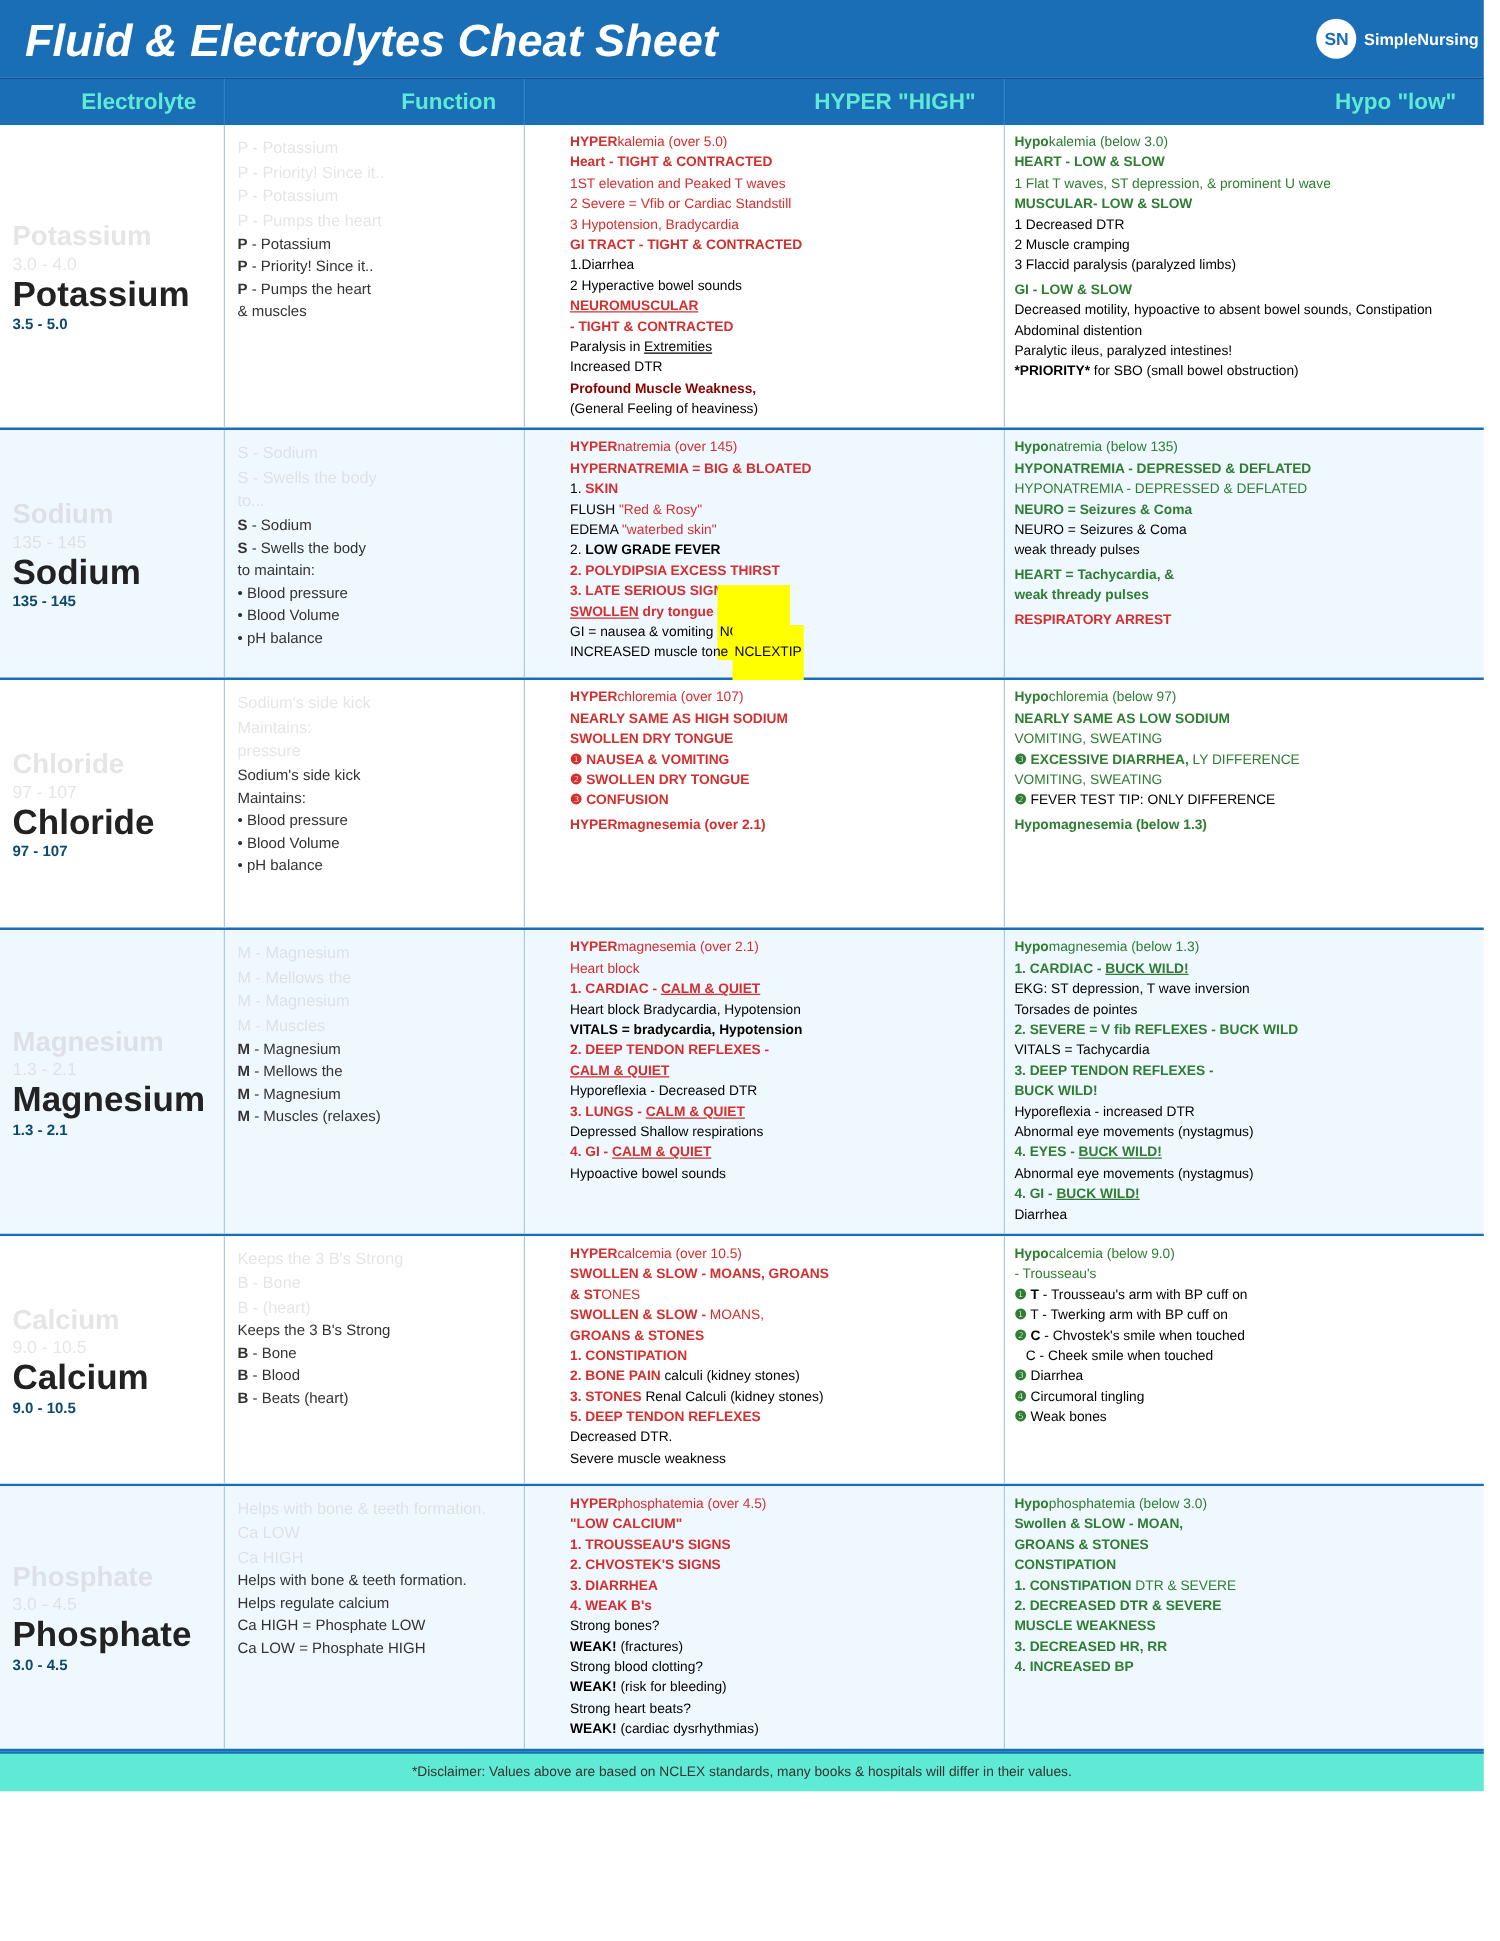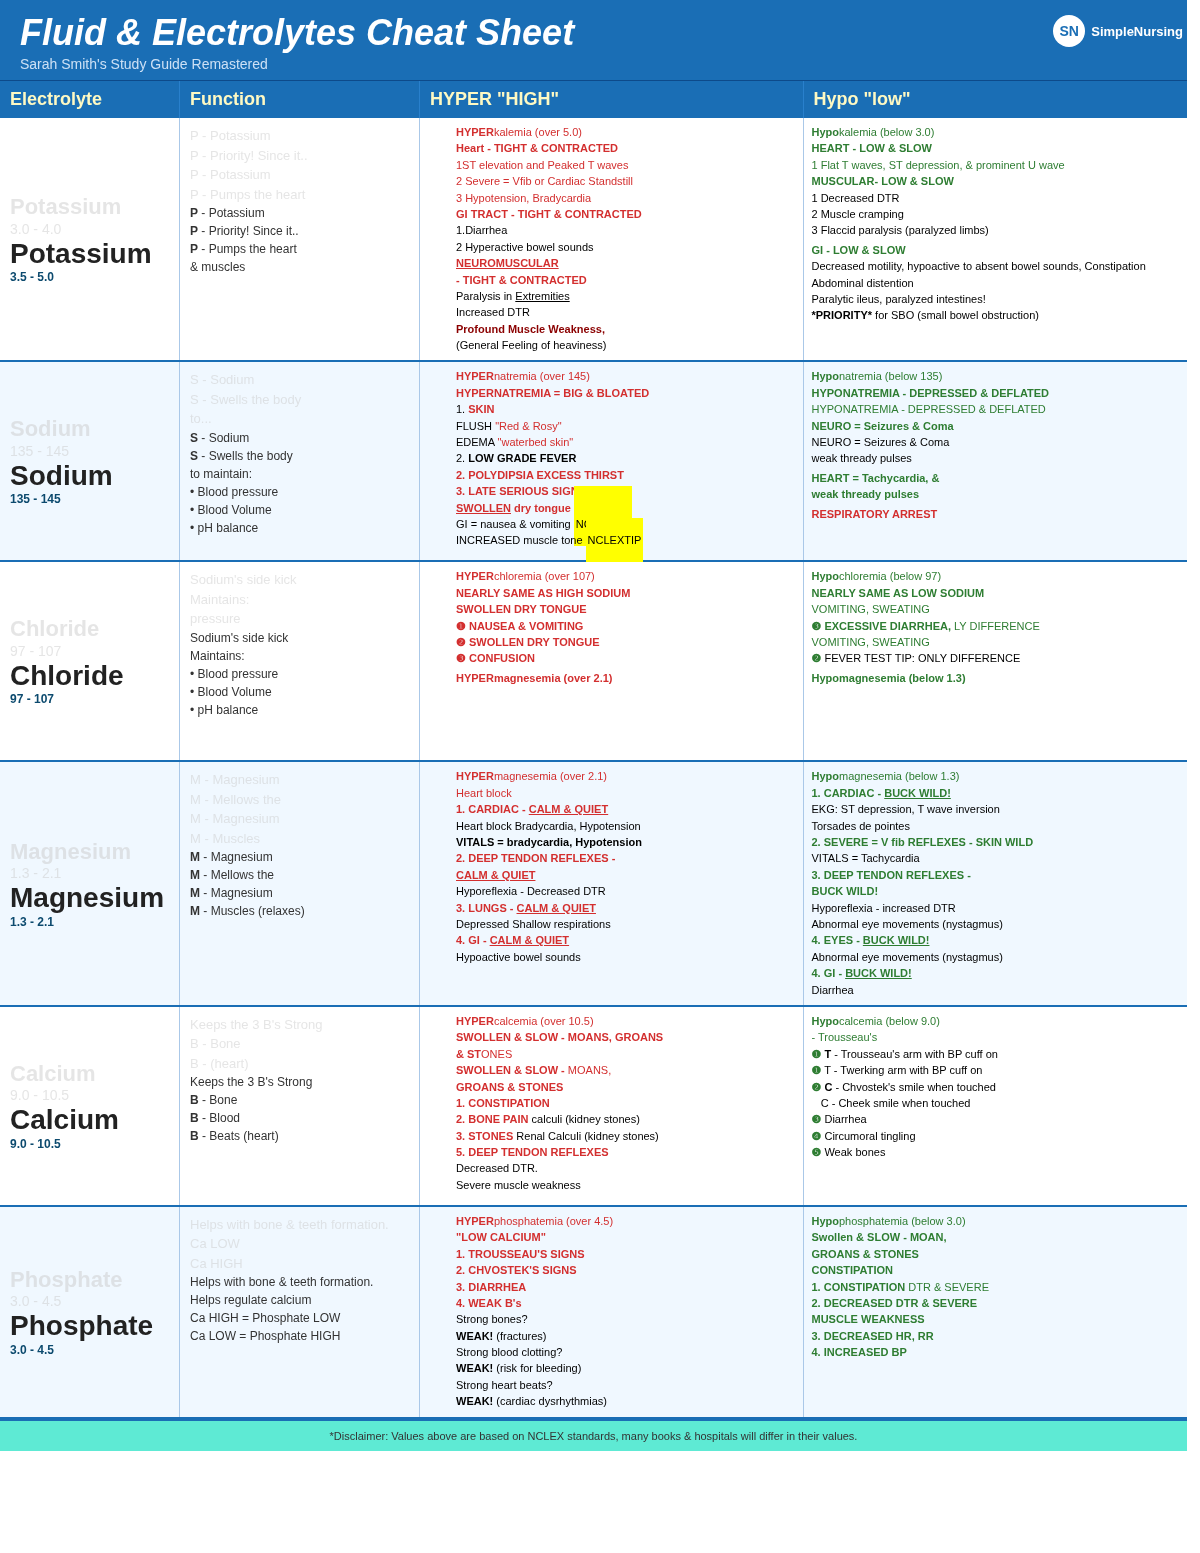--- a/index.html
+++ b/index.html
@@ -60,25 +60,25 @@
     }
 
     
     .col-headers {
       display: grid;
       grid-template-columns: 180px 240px 1fr 1fr;
       background: #1a6eb5;
       border-top: 1px solid #0d4a8a;
     }
     .col-header {
-      padding: 8px 10px;
+      padding: 8px 22px;
       font-size: 18px;
       font-weight: bold;
-      color: #fef9c3;
-      text-align: left;
+      color: #5eead4;
+      text-align: right;
       border-right: 1px solid #2980cc;
     }
     .col-header:last-child { border-right: none; }
 
     
     .electrolyte-row {
       display: grid;
       grid-template-columns: 180px 240px 1fr 1fr;
       border-bottom: 2px solid #1a6eb5;
       min-height: 200px;
@@ -175,21 +175,20 @@
     p { margin: 1px 0; }
     .mt4 { margin-top: 4px; }
   </style>
 </head>
 <body>
 
 <div class="page-wrapper">
 
   <div class="header">
     <div class="header-title">Fluid &amp; Electrolytes Cheat Sheet</div>
-    <div class="header-subtitle">Sarah Smith's Study Guide Remastered</div>
     <div class="header-logo">
       <div class="logo-circle">
           <span>SN</span>
         </div>
       <span>SimpleNursing</span>
     </div>
   </div>
 
   <div class="col-headers">
     <div class="col-header">Electrolyte</div>
@@ -380,21 +379,21 @@
       <p>Depressed Shallow respirations</p>
       <p><span class="bold red">4. GI - </span><span class="red bold underline">CALM &amp; QUIET</span></p>
       <p>Hypoactive bowel sounds</p>
     </div>
 
     <div class="hypo-cell">
       <p><span class="bold green">Hypo</span><span class="green">magnesemia (below 1.3)</span></p>
       <p><span class="bold green">1. CARDIAC - </span><span class="green bold underline">BUCK WILD!</span></p>
       <p>EKG: ST depression, T wave inversion</p>
       <p>Torsades de pointes</p>
-      <p><span class="bold green">2. SEVERE = V fib</span> <span class="green bold">REFLEXES - SKIN WILD</span></p>
+      <p><span class="bold green">2. SEVERE = V fib</span> <span class="green bold">REFLEXES - BUCK WILD</span></p>
       <p>VITALS = Tachycardia</p>
       <p><span class="bold green">3. DEEP TENDON REFLEXES -</span></p>
       <p class="bold green">BUCK WILD!</p>
       <p>Hyporeflexia - increased DTR</p>
       <p>Abnormal eye movements (nystagmus)</p>
       <p><span class="bold green">4. EYES - </span><span class="green bold underline">BUCK WILD!</span></p>
       <p>Abnormal eye movements (nystagmus)</p>
       <p><span class="bold green">4. GI - </span><span class="green bold underline">BUCK WILD!</span></p>
       <p>Diarrhea</p>
     </div>

